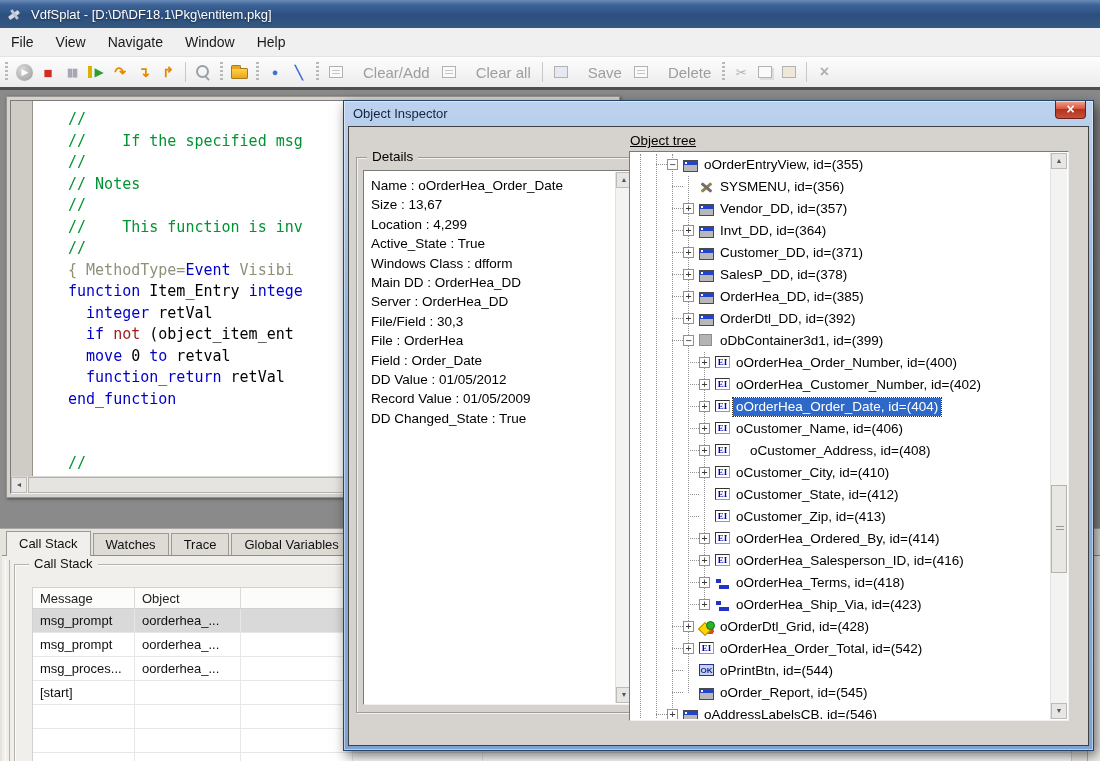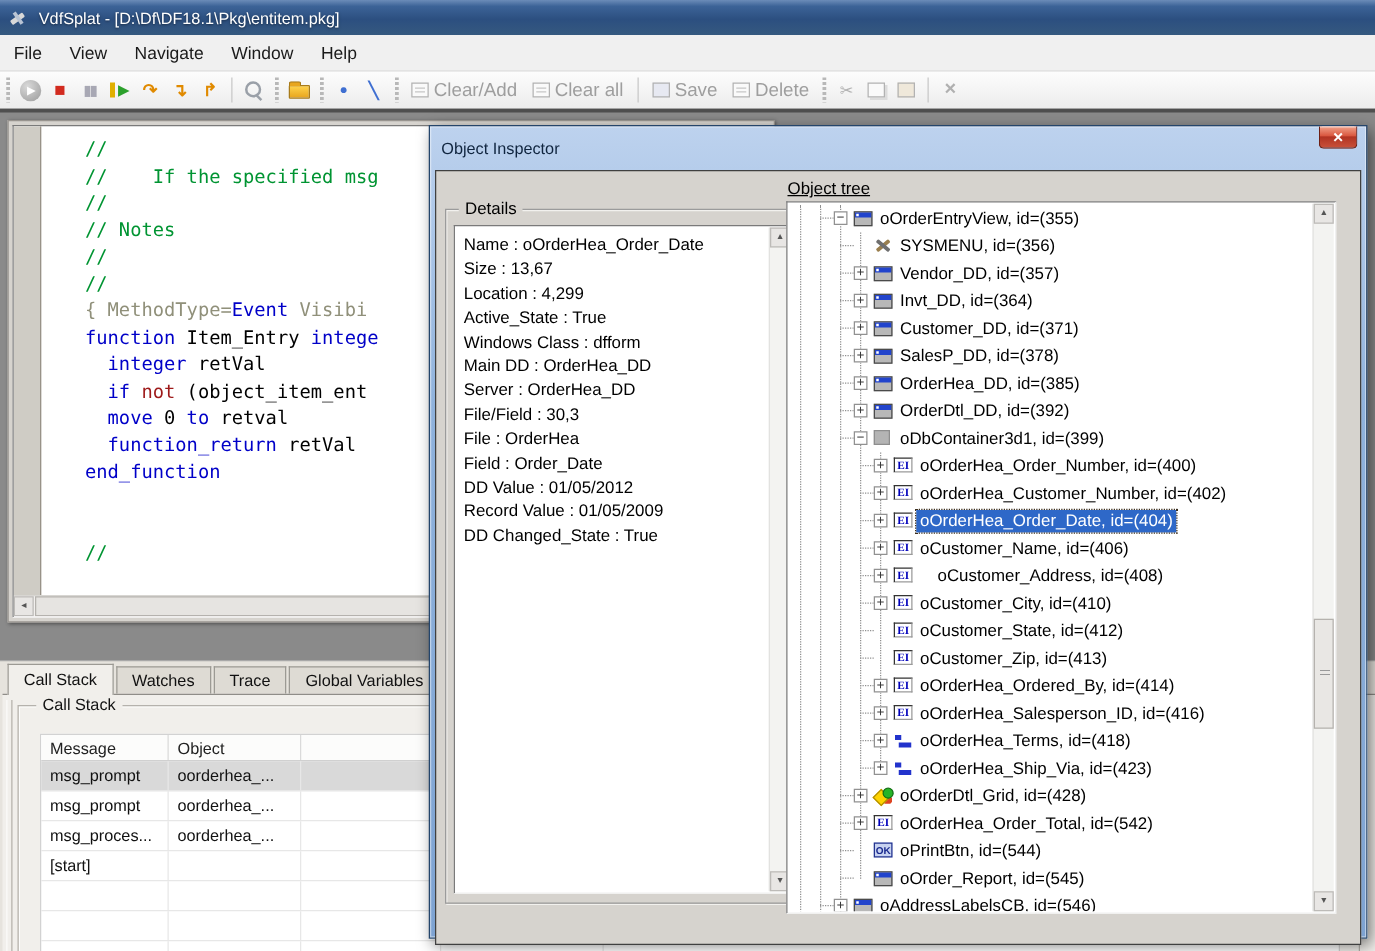--- a/index.html
+++ b/index.html
@@ -14,21 +14,21 @@
   #title-text { color:#fff; font-size:13px; margin-left:9px; text-shadow:0 1px 2px rgba(0,0,0,.5); }
 
   #menubar { position:absolute; left:0; top:28px; width:1100px; height:29px; background:#f0f0f0; border-bottom:1px solid #e3e3e3; display:flex; }
   .menu-item { font-size:14px; color:#1a1a1a; line-height:29px; padding:0 11px; cursor:default; }
 
   #toolbar { position:absolute; left:0; top:57px; width:1100px; height:30px; background:linear-gradient(#fdfdfd,#ececec); display:flex; align-items:center; }
   .tb-grip { width:3px; height:20px; margin:0 4px 0 5px;
     background:repeating-linear-gradient(180deg,#b8b8b8 0 2px,transparent 2px 4px); }
   .tb-group { display:flex; align-items:center; }
   .tb-btn { min-width:24px; height:24px; display:flex; align-items:center; justify-content:center; }
-  .tb-textbtn { padding:0 6px; gap:4px; }
+  .tb-textbtn { padding:0 6px; gap:20px; }
   .tb-label { font-size:15px; color:#9e9e9e; white-space:nowrap; }
   .tb-sep { width:1px; height:20px; background:#c8c8c8; margin:0 5px; }
   .icon { display:inline-flex; align-items:center; justify-content:center; }
   .ic-run { width:17px; height:17px; border-radius:50%; background:radial-gradient(circle at 35% 30%,#d9d9d9,#9a9a9a); color:#fff; font-size:9px; padding-left:2px; }
   .ic-stop { color:#d22b1f; font-size:15px; line-height:1; }
   .ic-pause { color:#a8a8b4; font-size:11px; font-weight:bold; letter-spacing:-1px; }
   .ic-step { color:#2ca02c; font-size:12px; line-height:1; border-left:4px solid #e0b000; padding-left:2px; }
   .ic-loop,.ic-stepin,.ic-stepout { color:#e08a00; font-weight:bold; font-size:14px; }
   .ic-find { width:15px; height:15px; position:relative; }
   .ic-find::before { content:''; position:absolute; left:0; top:0; width:9px; height:9px; border:2px solid #9aa0a8; border-radius:50%; }
@@ -77,21 +77,21 @@
   .hcell:last-child { border-right:none; }
   .trow { display:flex; height:24px; border-bottom:1px solid #e7e7e7; }
   .trow.sel { background:#d9d9d9; }
   .tcell { border-right:1px solid #e7e7e7; padding:4px 0 0 7px; font-size:13px; color:#111; white-space:nowrap; overflow:hidden; }
   .tcell:last-child { border-right:none; }
 
   
   #dialog { position:absolute; left:343px; top:100px; width:751px; height:651px; z-index:50;
     background:linear-gradient(180deg,#bdd2ee,#8fb2dc 35%,#7ea3d2); border:1px solid #24456b; padding:0 4px 4px;
     box-shadow:3px 5px 12px rgba(0,0,0,.55), inset 0 0 0 1px rgba(255,255,255,.45); }
-  #dlg-titlebar { height:35px; position:relative; display:flex; align-items:center; }
+  #dlg-titlebar { height:25px; position:relative; display:flex; align-items:center; }
   #dlg-title { font-size:13px; color:#10253f; padding-left:5px; }
   #dlg-close { position:absolute; top:0; right:3px; width:31px; height:18px;
     background:linear-gradient(180deg,#f2a48c 0%,#d9573f 45%,#b13322 50%,#c8503a 100%);
     border:1px solid #6e1f14; border-top:none; border-radius:0 0 4px 4px; color:#fff; font-weight:bold;
     text-align:center; line-height:16px; font-size:14px; box-shadow:inset 0 1px 0 rgba(255,255,255,.55); }
   #dlg-client { position:relative; height:620px; background:#d6d3ce; border:1px solid #404040; }
 
   #details-group { position:absolute; left:7px; top:30px; width:285px; height:556px; border:1px solid #9b9b9b; box-shadow:1px 1px 0 #f2f1ee, inset 1px 1px 0 #f2f1ee; }
   #details-label { position:absolute; top:-9px; left:10px; background:#d6d3ce; padding:0 5px; font-size:13.5px; color:#000; }
   #details-list { position:absolute; left:6px; top:12px; right:6px; bottom:7px; background:#fff; border:1px solid; border-color:#7a7a7a #f0f0f0 #f0f0f0 #7a7a7a; overflow:hidden; }
@@ -233,20 +233,21 @@
 <div id="mdi">
   <div id="codewin">
     <div id="codesurface">
       <div id="gutter"></div>
       <div id="code-text">
           <div class="code-line"><span class="tk-cm">//</span></div>
           <div class="code-line"><span class="tk-cm">//    If the specified msg</span></div>
           <div class="code-line"><span class="tk-cm">//</span></div>
           <div class="code-line"><span class="tk-cm">// Notes</span></div>
           <div class="code-line"><span class="tk-cm">//</span></div>
+          <div class="code-line"><span class="tk-cm">//    This function is inv</span></div>
           <div class="code-line"><span class="tk-cm">//</span></div>
           <div class="code-line"><span class="tk-meta">{ MethodType=</span><span class="tk-mkw">Event</span><span class="tk-meta"> Visibi</span></div>
           <div class="code-line"><span class="tk-kw">function</span><span class="tk-id"> Item_Entry </span><span class="tk-kw">intege</span></div>
           <div class="code-line"><span class="tk-id">  </span><span class="tk-kw">integer</span><span class="tk-id"> retVal</span></div>
           <div class="code-line"><span class="tk-id">  </span><span class="tk-kw">if</span><span class="tk-id"> </span><span class="tk-nt">not</span><span class="tk-id"> (object_item_ent</span></div>
           <div class="code-line"><span class="tk-id">  </span><span class="tk-kw">move</span><span class="tk-id"> 0 </span><span class="tk-kw">to</span><span class="tk-id"> retval</span></div>
           <div class="code-line"><span class="tk-id">  </span><span class="tk-kw">function_return</span><span class="tk-id"> retVal</span></div>
           <div class="code-line"><span class="tk-kw">end_function</span></div>
           <div class="code-line"></div>
           <div class="code-line"></div>

